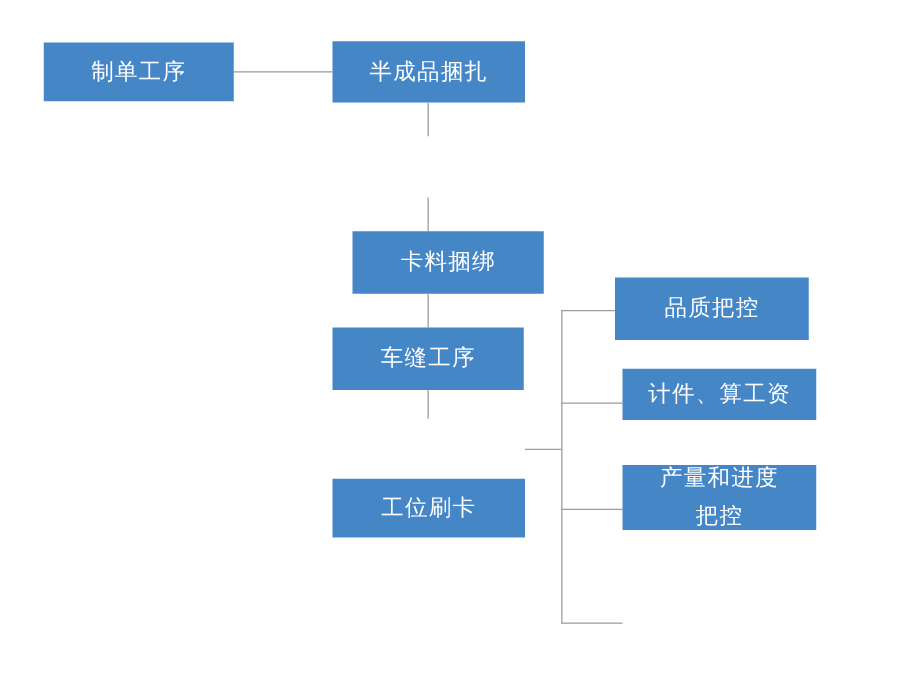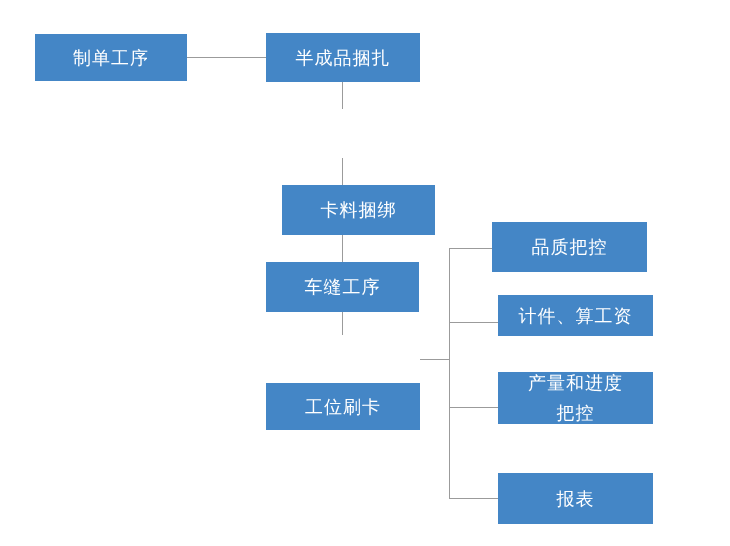--- a/index.html
+++ b/index.html
@@ -77,15 +77,14 @@
 
   <div class="node n1">制单工序</div>
   <div class="node n2">半成品捆扎</div>
   <div class="node n4">卡料捆绑</div>
   <div class="node n5">车缝工序</div>
   <div class="node n6">工位刷卡</div>
   <div class="node n7">品质把控</div>
   <div class="node n8">计件、算工资</div>
   <div class="node n9">产量和进度
 把控</div>
-  <div class="node n10">报表</div>
 
 </div>
 
 </body></html>

